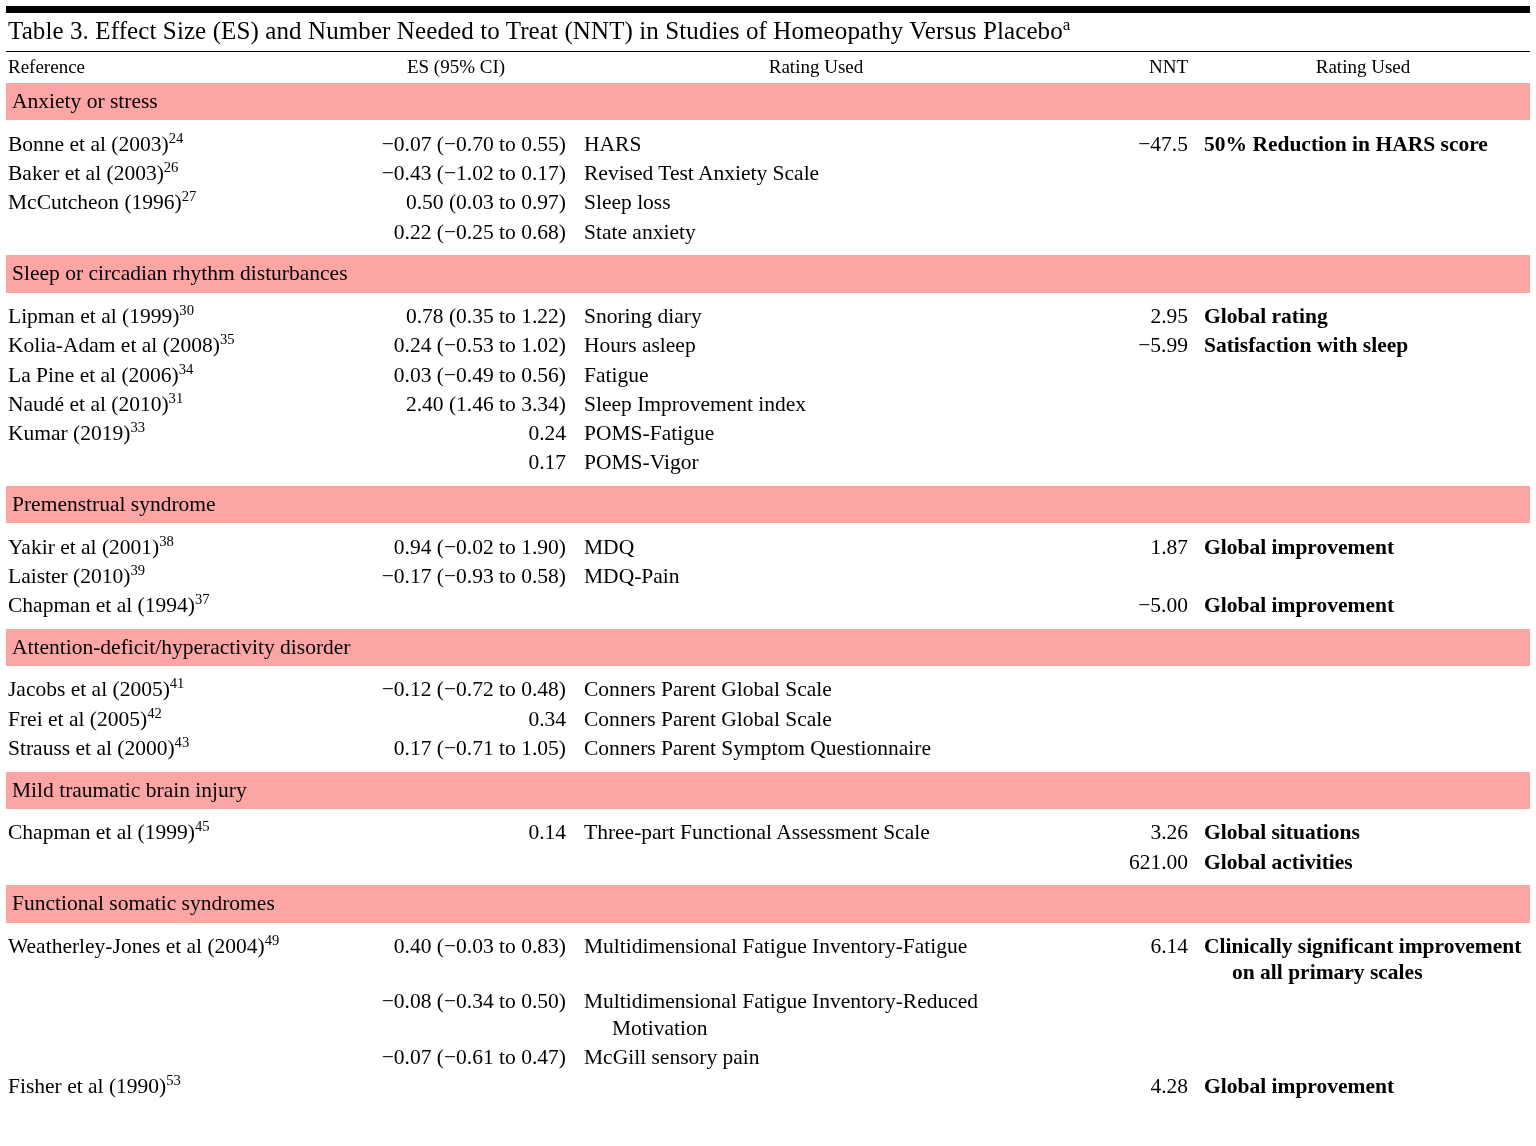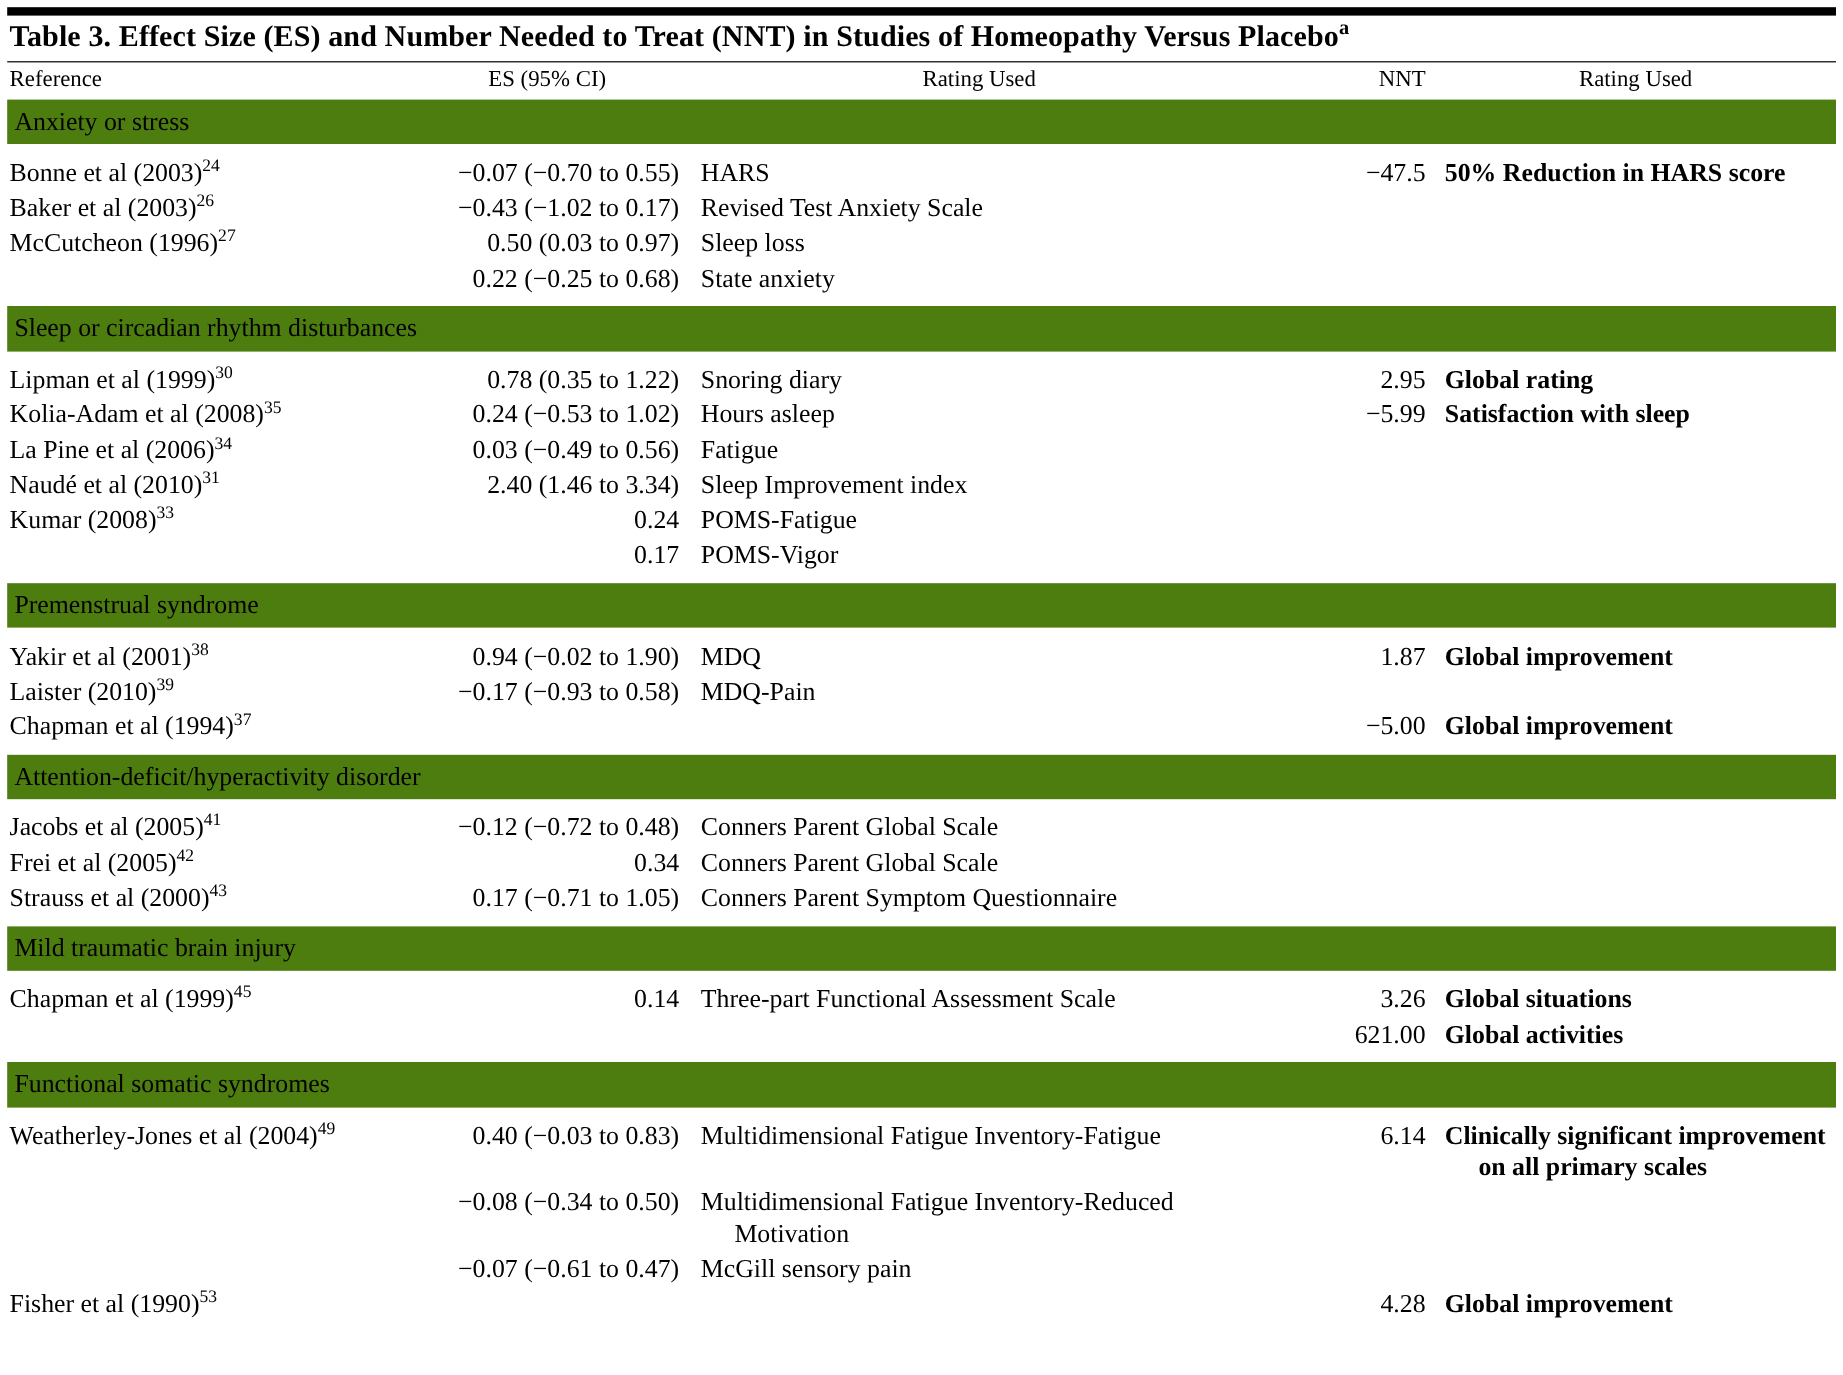--- a/index.html
+++ b/index.html
@@ -22,21 +22,21 @@
     height: 7px;
     background: #000000;
     margin: 6px 0 0 0;
   }
   .rule-thin {
     height: 1.5px;
     background: #000000;
   }
   .title {
     font-size: 25px;
-    font-weight: bold;
+    font-weight: normal;
     padding: 4px 2px 5px 2px;
     letter-spacing: 0.1px;
     line-height: 1.15;
   }
   table {
     width: 100%;
     border-collapse: collapse;
     table-layout: fixed;
     font-size: 21.5px;
   }
@@ -51,21 +51,21 @@
     padding: 4px 4px 5px 4px;
     vertical-align: bottom;
   }
   th.h-ref { text-align: left; padding-left: 2px; }
   th.h-es { text-align: center; }
   th.h-rat1 { text-align: center; }
   th.h-nnt { text-align: right; padding-right: 8px; margin-top: 20px;}
   th.h-rat2 { text-align: center; }
 
   tr.group td {
-    background: #4d7c0f;
+    background: #fca5a5;
     padding: 5px 2px 6px 6px;
     font-size: 21.5px;
   }
   tr.spacer td { height: 9px; padding: 0; }
   tbody td {
     padding: 1.5px 4px;
     vertical-align: top;
     line-height: 1.22;
   }
   td.ref { text-align: left; padding-left: 2px; }
@@ -198,21 +198,21 @@
         <tr>
           <td class="ref"><span>Naudé et al (2010)</span><sup>31</sup></td>
           <td class="es">2.40 (1.46 to 3.34)</td>
           <td class="rat1">
             <span class="hang">Sleep Improvement index</span>
           </td>
           <td class="nnt"></td>
           <td class="rat2"></td>
         </tr>
         <tr>
-          <td class="ref"><span>Kumar (2008)</span><sup>33</sup></td>
+          <td class="ref"><span>Kumar (2019)</span><sup>33</sup></td>
           <td class="es">0.24</td>
           <td class="rat1">
             <span class="hang">POMS-Fatigue</span>
           </td>
           <td class="nnt"></td>
           <td class="rat2"></td>
         </tr>
         <tr>
           <td class="ref"></td>
           <td class="es">0.17</td>

